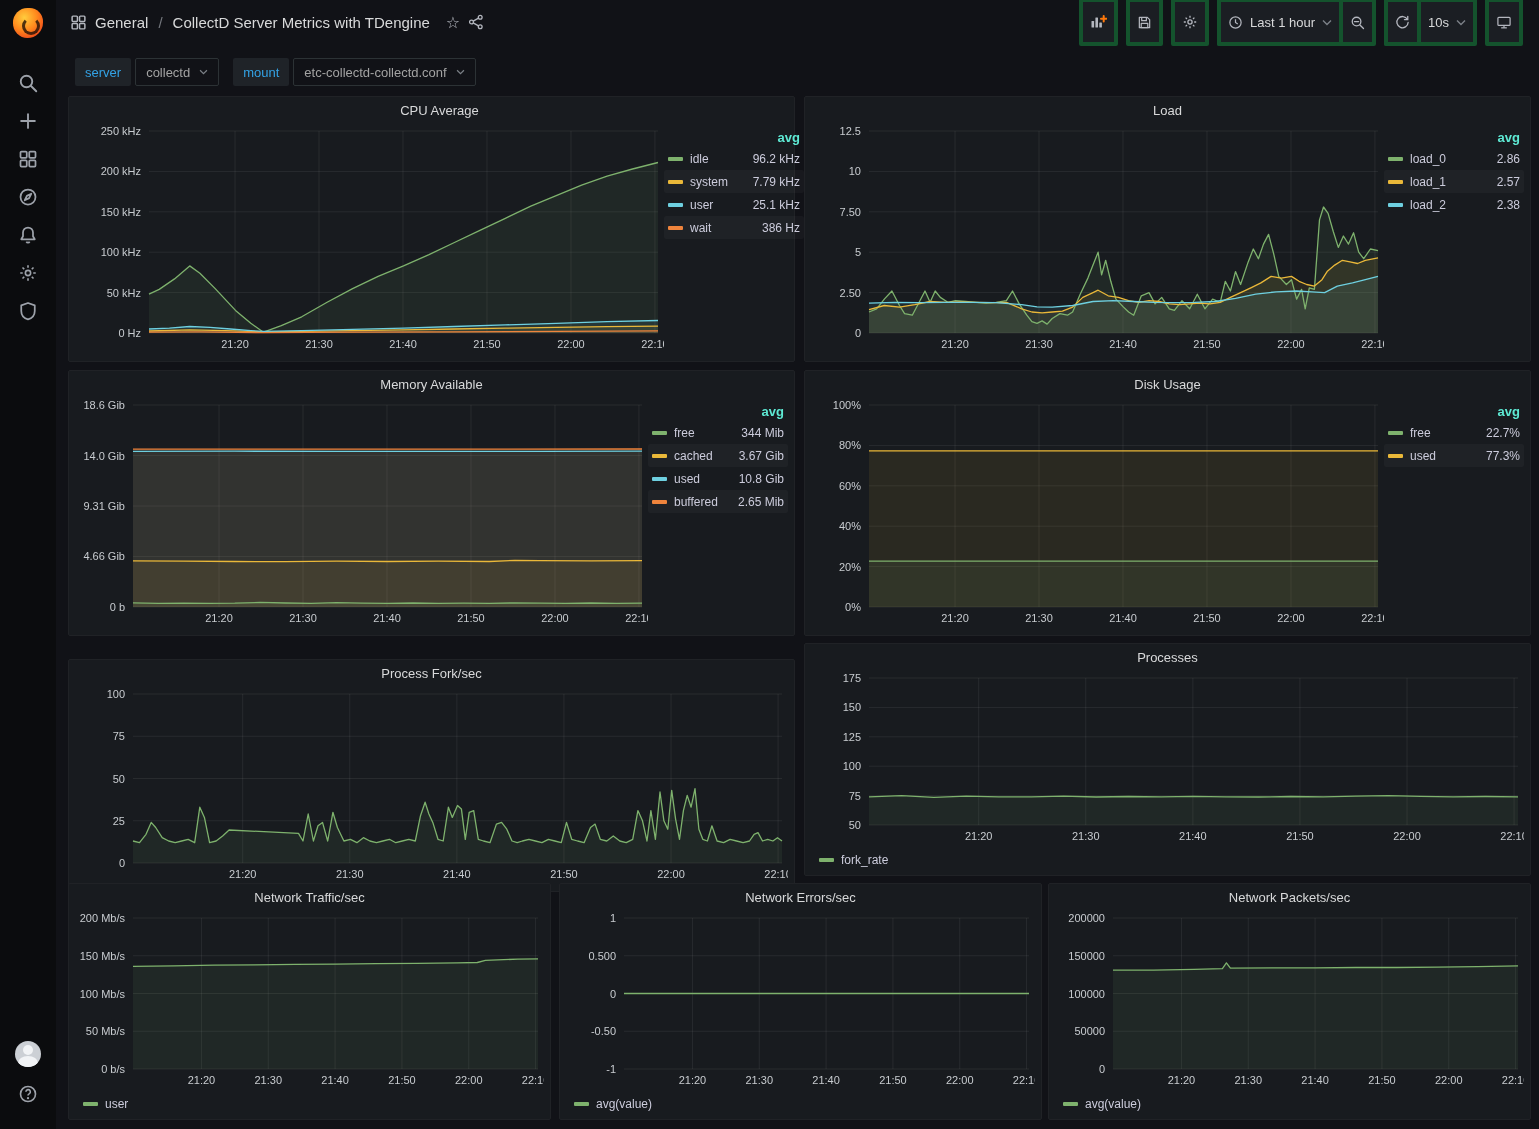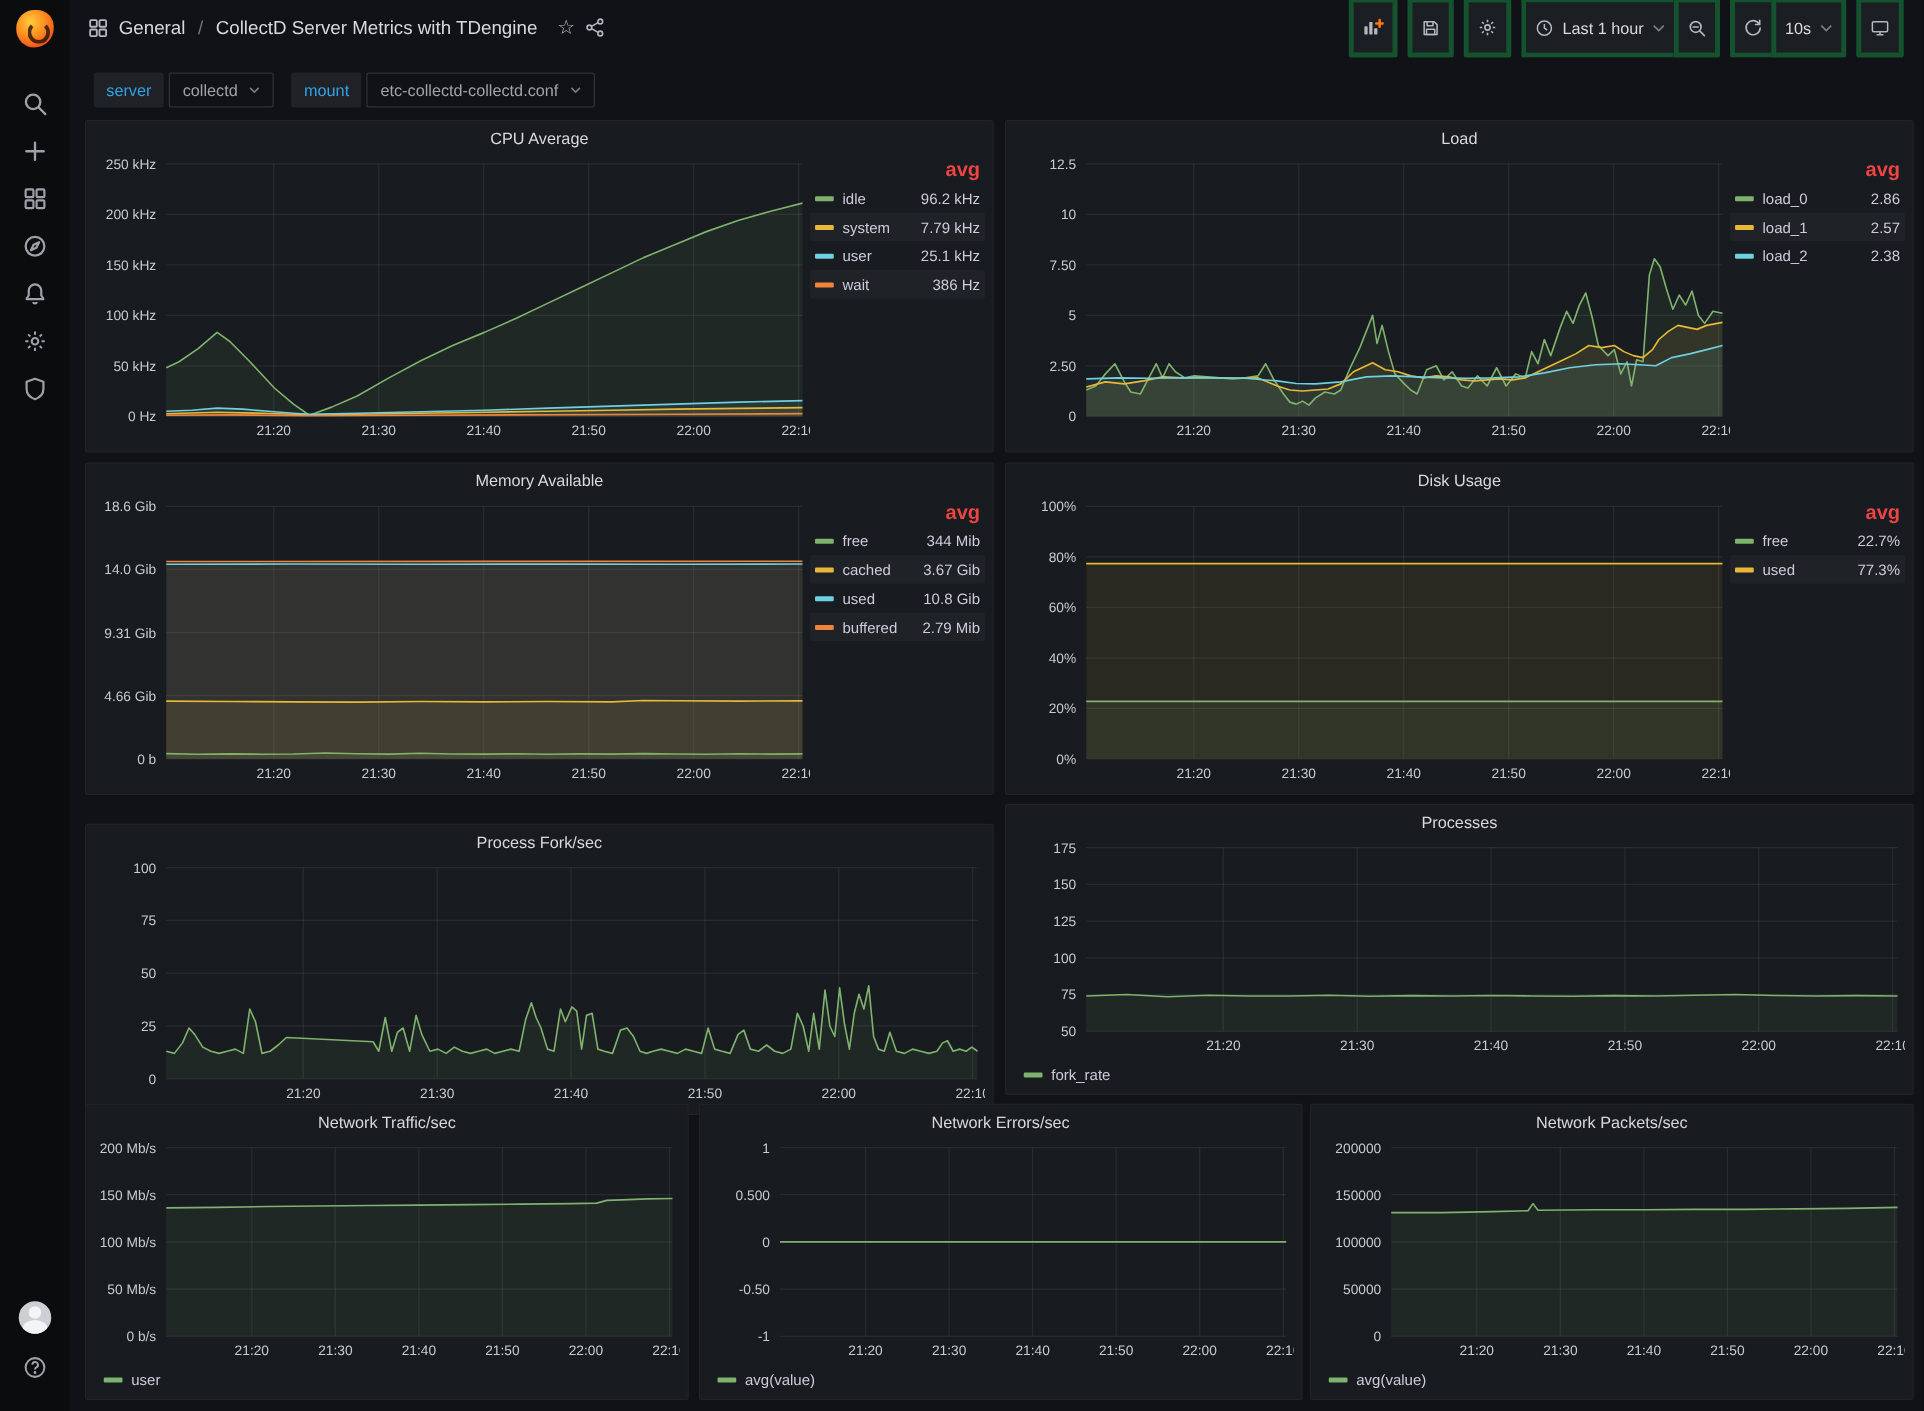--- a/index.html
+++ b/index.html
@@ -49,21 +49,21 @@
          display:flex;flex-direction:column;box-sizing:border-box;}
   .panel-header{height:26px;flex:none;display:flex;align-items:center;justify-content:center;}
   .panel-title{font-size:13px;font-weight:500;color:#d8d9da;cursor:pointer;}
   .panel-body{flex:1;display:flex;min-height:0;padding:0 8px;}
   .chart-wrap{flex:1;position:relative;}
   svg text{font-family:"Liberation Sans","DejaVu Sans",sans-serif;}
   .legend-right{width:140px;flex:none;padding:4px 2px 0 0;font-size:12px;color:#ccccdc;}
   .legend-row{display:flex;align-items:center;height:23px;padding:0 4px;border-radius:2px;cursor:pointer;}
   .legend-row.alt{background:rgba(255,255,255,0.03);}
   .legend-head{display:flex;justify-content:flex-end;align-items:center;height:20px;padding:0 4px;
-               color:#ef4444;font-weight:700;font-size:16px;}
+               color:#5eead4;font-weight:700;font-size:13px;}
   .swatch{width:15px;height:4px;border-radius:1px;margin-right:7px;flex:none;}
   .legend-name{flex:1;}
   .legend-val{text-align:right;white-space:nowrap;}
   .legend-bottom{flex:none;height:22px;display:flex;align-items:center;gap:16px;
                  padding:0 0 4px 14px;font-size:12px;color:#ccccdc;}
   .legend-bottom .legend-row{height:18px;padding:0;}
 </style>
 </head>
 <body>
 
@@ -254,21 +254,21 @@
         <span class="icon chev">
           <svg width="9" height="6" viewBox="0 0 10 7" fill="none" stroke="currentColor" stroke-width="1.4">
               <polyline points="1,1.5 5,5.5 9,1.5"></polyline>
             </svg>
           </span>
       </span>
     </div>
   </div>
 
   <main id="dashboard">
-      <section class="panel" style="left: 68px; top: 96px; width: 727px; height: 266px;">
+      <section class="panel" style="left: 68px; top: 96px; width: 727px; height: 266px; padding-left: 16px;">
         <div class="panel-header">
           <span class="panel-title">CPU Average</span>
         </div>
         <div class="panel-body">
           <div class="chart-wrap"><svg width="571" height="230">
               <line x1="56" x2="565" y1="210" y2="210" stroke="rgba(255,255,255,0.07)"></line>
               <text x="48" y="214" text-anchor="end" fill="#c8ccd0" font-size="11">0 Hz</text>
               <line x1="56" x2="565" y1="169.60000000000002" y2="169.60000000000002" stroke="rgba(255,255,255,0.07)"></line>
               <text x="48" y="173.60000000000002" text-anchor="end" fill="#c8ccd0" font-size="11">50 kHz</text>
               <line x1="56" x2="565" y1="129.2" y2="129.2" stroke="rgba(255,255,255,0.07)"></line>
@@ -432,21 +432,21 @@
               <span class="legend-val">3.67 Gib</span>
             </div>
             <div class="legend-row">
               <span class="swatch" style="background: rgb(110, 208, 224);"></span>
               <span class="legend-name">used</span>
               <span class="legend-val">10.8 Gib</span>
             </div>
             <div class="legend-row alt">
               <span class="swatch" style="background: rgb(239, 132, 60);"></span>
               <span class="legend-name">buffered</span>
-              <span class="legend-val">2.79 Mib</span>
+              <span class="legend-val">2.65 Mib</span>
             </div>
           </div>
         </div>
       </section>
       <section class="panel" style="left: 804px; top: 370px; width: 727px; height: 266px;">
         <div class="panel-header">
           <span class="panel-title">Disk Usage</span>
         </div>
         <div class="panel-body">
           <div class="chart-wrap"><svg width="571" height="230">

